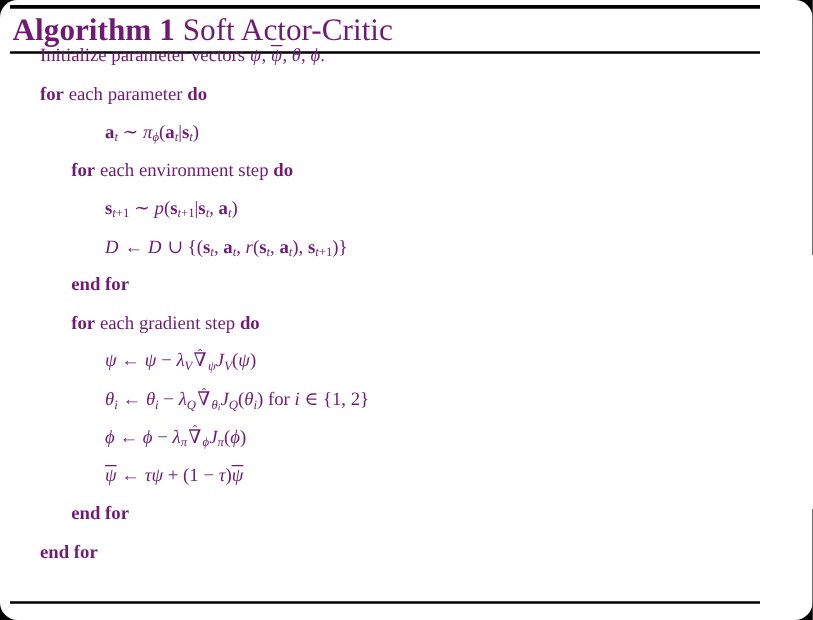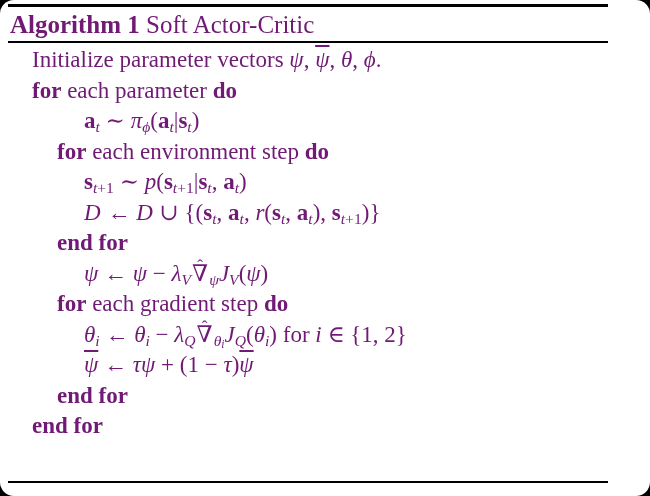--- a/index.html
+++ b/index.html
@@ -30,23 +30,23 @@
     position: absolute;
     left: 10px;
     top: 11px;
     font-size: 25px;
     line-height: 27px;
     white-space: nowrap;
   }
   .algo-body {
     position: absolute;
     left: 0;
-    top: 45px;
+    top: 30px;
     width: 527px;
-    font-size: 23px;
+    font-size: 15px;
   }
   .algo-line {
     line-height: 30.5px;
     height: 30.5px;
     white-space: nowrap;
   }
   .indent-1 { padding-left: 32px; }
   .indent-2 { padding-left: 57px; }
   .indent-3 { padding-left: 84px; }
   .rm  { font-style: normal; }
@@ -92,21 +92,22 @@
   </div>
   <div class="rule rule-mid"></div>
   <div class="algo-body">
       <div class="algo-line indent-1"><span class="rm">Initialize parameter vectors </span><span class="it">ψ</span><span class="rm">, </span><span class="it ol">ψ</span><span class="rm">, </span><span class="it">θ</span><span class="rm">, </span><span class="it">ϕ</span><span class="rm">.</span></div>
       <div class="algo-line indent-1"><span class="bf">for</span><span class="rm"> each parameter </span><span class="bf">do</span></div>
       <div class="algo-line indent-3"><span class="bf">a</span><span class="sub it">t</span><span class="rm"> ∼ </span><span class="it">π</span><span class="sub it">ϕ</span><span class="rm">(</span><span class="bf">a</span><span class="sub it">t</span><span class="rm">|</span><span class="bf">s</span><span class="sub it">t</span><span class="rm">)</span></div>
       <div class="algo-line indent-2"><span class="bf">for</span><span class="rm"> each environment step </span><span class="bf">do</span></div>
       <div class="algo-line indent-3"><span class="bf">s</span><span class="sub it">t</span><span class="sub">+1</span><span class="rm"> ∼ </span><span class="it">p</span><span class="rm">(</span><span class="bf">s</span><span class="sub it">t</span><span class="sub">+1</span><span class="rm">|</span><span class="bf">s</span><span class="sub it">t</span><span class="rm">, </span><span class="bf">a</span><span class="sub it">t</span><span class="rm">)</span></div>
       <div class="algo-line indent-3"><span class="cal it">D</span><span class="rm"> ← </span><span class="cal it">D</span><span class="rm"> ∪ {(</span><span class="bf">s</span><span class="sub it">t</span><span class="rm">, </span><span class="bf">a</span><span class="sub it">t</span><span class="rm">, </span><span class="it">r</span><span class="rm">(</span><span class="bf">s</span><span class="sub it">t</span><span class="rm">, </span><span class="bf">a</span><span class="sub it">t</span><span class="rm">), </span><span class="bf">s</span><span class="sub it">t</span><span class="sub">+1</span><span class="rm">)}</span></div>
       <div class="algo-line indent-2"><span class="bf">end for</span></div>
+      <div class="algo-line indent-2"><span class="bf">for</span><span class="rm"> each gradient step </span><span class="bf">do</span></div>
       <div class="algo-line indent-3"><span class="it">ψ</span><span class="rm"> ← </span><span class="it">ψ</span><span class="rm"> − </span><span class="it">λ</span><span class="sub it">V</span><span class="hat">∇</span><span class="sub it">ψ</span><span class="it">J</span><span class="sub it">V</span><span class="rm">(</span><span class="it">ψ</span><span class="rm">)</span></div>
-      <div class="algo-line indent-2"><span class="bf">for</span><span class="rm"> each gradient step </span><span class="bf">do</span></div>
       <div class="algo-line indent-3"><span class="it">θ</span><span class="sub it">i</span><span class="rm"> ← </span><span class="it">θ</span><span class="sub it">i</span><span class="rm"> − </span><span class="it">λ</span><span class="sub it">Q</span><span class="hat">∇</span><span class="sub it">θ</span><span class="ssub it">i</span><span class="it">J</span><span class="sub it">Q</span><span class="rm">(</span><span class="it">θ</span><span class="sub it">i</span><span class="rm">) for </span><span class="it">i</span><span class="rm"> ∈ {1, 2}</span></div>
+      <div class="algo-line indent-3"><span class="it">ϕ</span><span class="rm"> ← </span><span class="it">ϕ</span><span class="rm"> − </span><span class="it">λ</span><span class="sub it">π</span><span class="hat">∇</span><span class="sub it">ϕ</span><span class="it">J</span><span class="sub it">π</span><span class="rm">(</span><span class="it">ϕ</span><span class="rm">)</span></div>
       <div class="algo-line indent-3"><span class="it ol">ψ</span><span class="rm"> ← </span><span class="it">τψ</span><span class="rm"> + (1 − </span><span class="it">τ</span><span class="rm">)</span><span class="it ol">ψ</span></div>
       <div class="algo-line indent-2"><span class="bf">end for</span></div>
       <div class="algo-line indent-1"><span class="bf">end for</span></div>
     </div>
   <div class="rule rule-bottom"></div>
 </div>
 
 </body></html>

